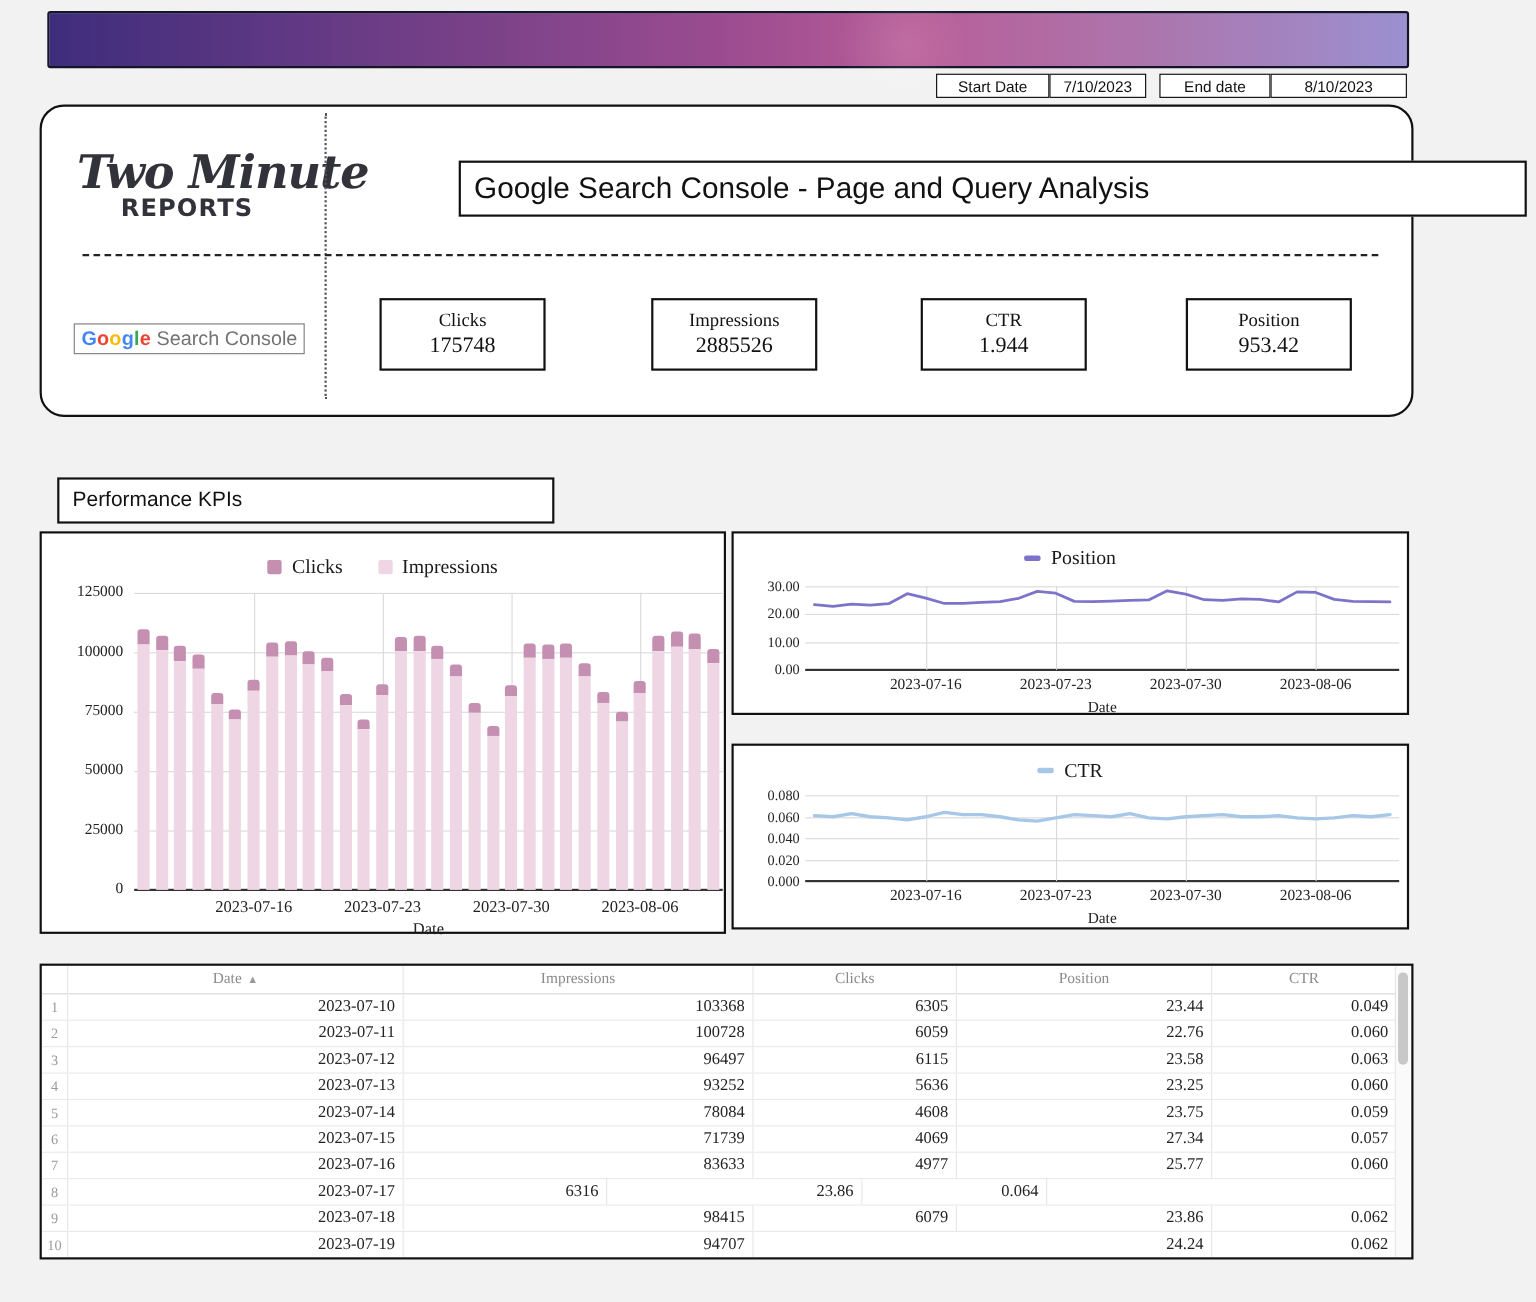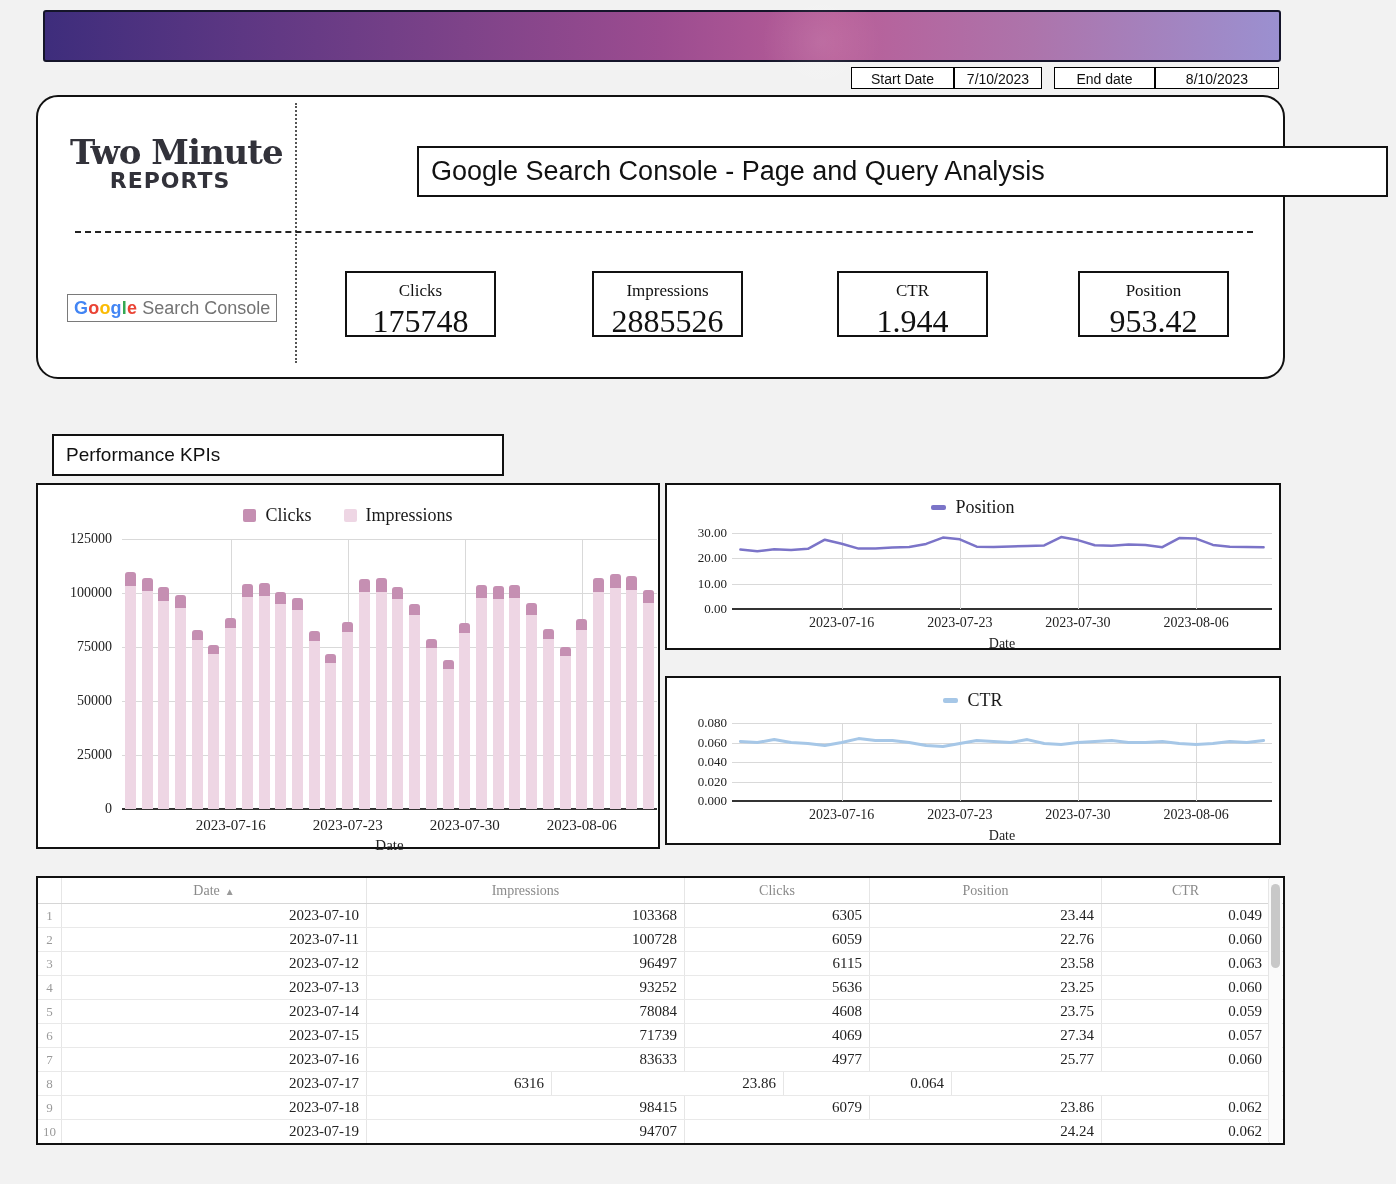--- a/index.html
+++ b/index.html
@@ -11,34 +11,34 @@
   .grad-bar::after{content:"";position:absolute;left:58%;top:-30px;width:120px;height:120px;border-radius:50%;
     background:radial-gradient(circle,rgba(255,255,255,.10),rgba(255,255,255,0) 70%);}
   
   .date-filter{left:851px;top:67px;height:22px;display:flex;}
   .dcell{border:1px solid #000;background:#fff;height:22px;line-height:22px;text-align:center;font-size:14px;color:#111;box-sizing:border-box;}
   .dlabel1{width:103px;} .dval1{width:88px;} .dgap{width:12px;background:transparent;border:none;}
   .dlabel2{width:101px;} .dval2{width:124px;}
   
   .header-card{left:36px;top:95px;width:1245px;height:280px;background:#fff;border:2px solid #111;border-radius:22px;}
   .logo-block{left:70px;top:132px;width:200px;text-align:center;color:#32323a;}
-  .logo-line1{font-family:"DejaVu Serif",serif;font-weight:bold;font-size:34px;letter-spacing:-1px;white-space:nowrap;}
+  .logo-line1{font-family:"DejaVu Serif",serif;font-style:italic;font-weight:bold;font-size:42px;letter-spacing:-1px;white-space:nowrap;}
   .logo-line2{font-family:"DejaVu Sans",sans-serif;font-weight:bold;font-size:22px;letter-spacing:1px;margin-top:-4px;}
   .vdots{left:295px;top:103px;height:260px;width:0;border-left:2px dotted #555;}
   .hdash{left:75px;top:231px;width:1178px;height:0;border-top:2px dashed #222;}
   .title-box{left:417px;top:146px;width:971px;height:51px;background:#fff;border:2px solid #111;box-sizing:border-box;
     font-size:27px;color:#111;line-height:47px;padding-left:12px;white-space:nowrap;overflow:hidden;}
   .gsc-box{left:67px;top:294px;height:26px;border:1px solid #7a7a7a;background:#fff;display:flex;align-items:center;
     padding:0 6px;font-size:18px;white-space:nowrap;}
   .gsc-box .gword{font-weight:bold;letter-spacing:.2px;}
   .gsc-rest{color:#737373;margin-left:5px;}
   .kpi{top:271px;width:151px;height:66px;background:#fff;border:2px solid #111;box-sizing:border-box;text-align:center;
     font-family:"Liberation Serif",serif;}
   .kpi .klabel{font-size:17px;color:#111;margin-top:8px;}
-  .kpi .kvalue{font-size:32px;color:#111;margin-top:2px;}
+  .kpi .kvalue{font-size:20px;color:#111;margin-top:2px;}
   
   .section-box{left:52px;top:434px;width:452px;height:42px;background:#fff;border:2px solid #111;box-sizing:border-box;
     font-size:19px;color:#111;line-height:38px;padding-left:12px;}
   
   .panel{background:#fff;border:2px solid #111;box-sizing:border-box;}
   #bar-panel{left:36px;top:483px;width:624px;height:366px;}
   #pos-panel{left:665px;top:483px;width:616px;height:167px;}
   #ctr-panel{left:665px;top:676px;width:616px;height:169px;}
   .chart-legend{position:absolute;left:0;right:0;display:flex;justify-content:center;align-items:center;gap:9px;
     font-family:"Liberation Serif",serif;color:#1a1a1a;}

